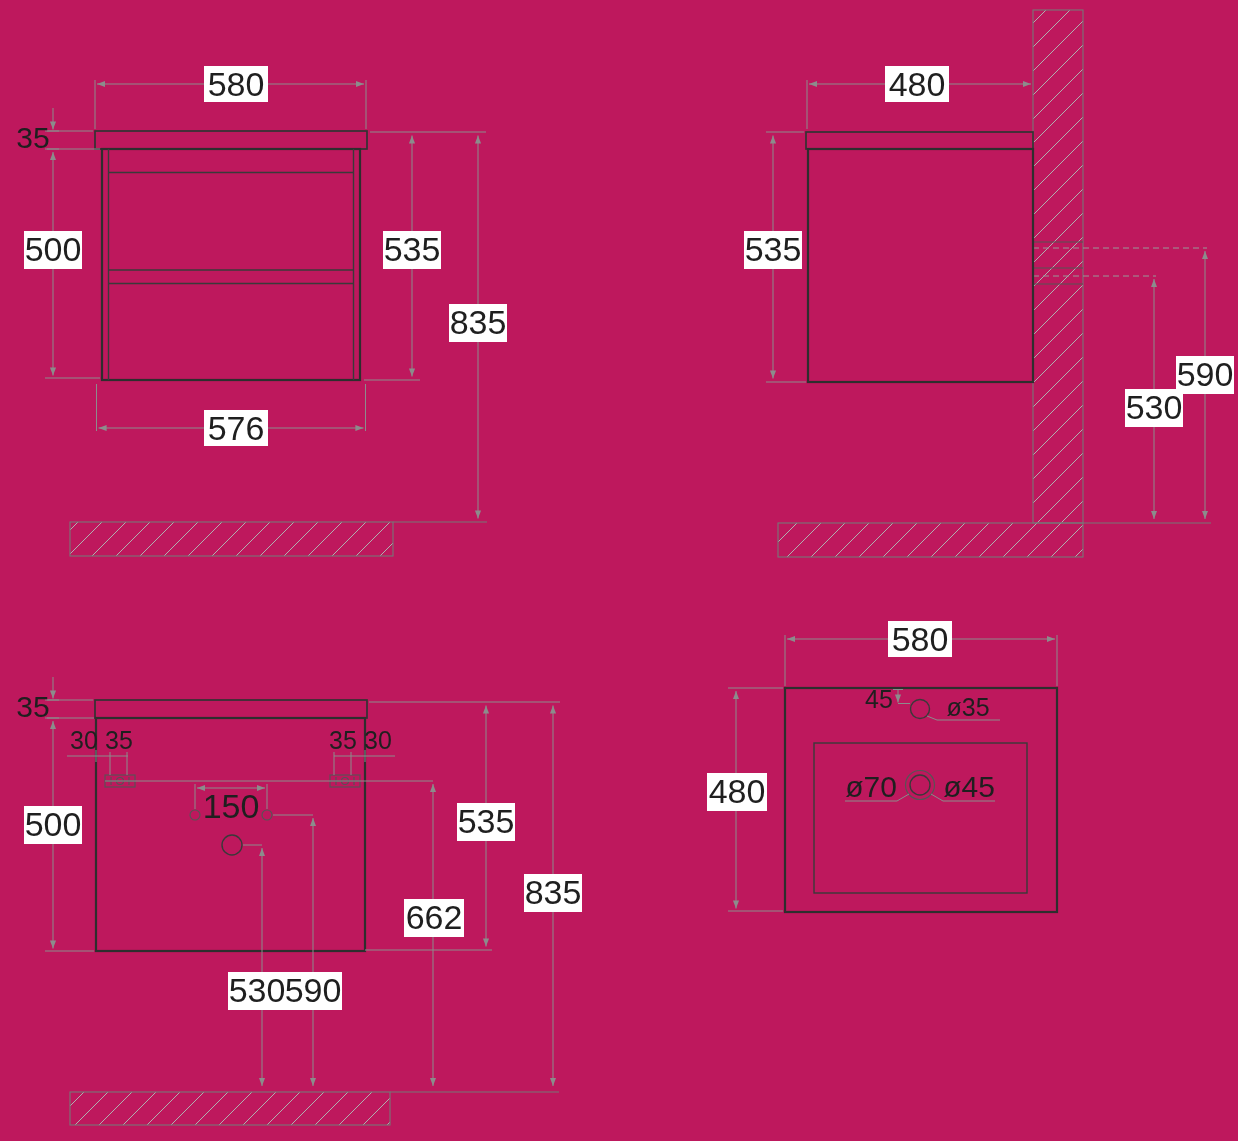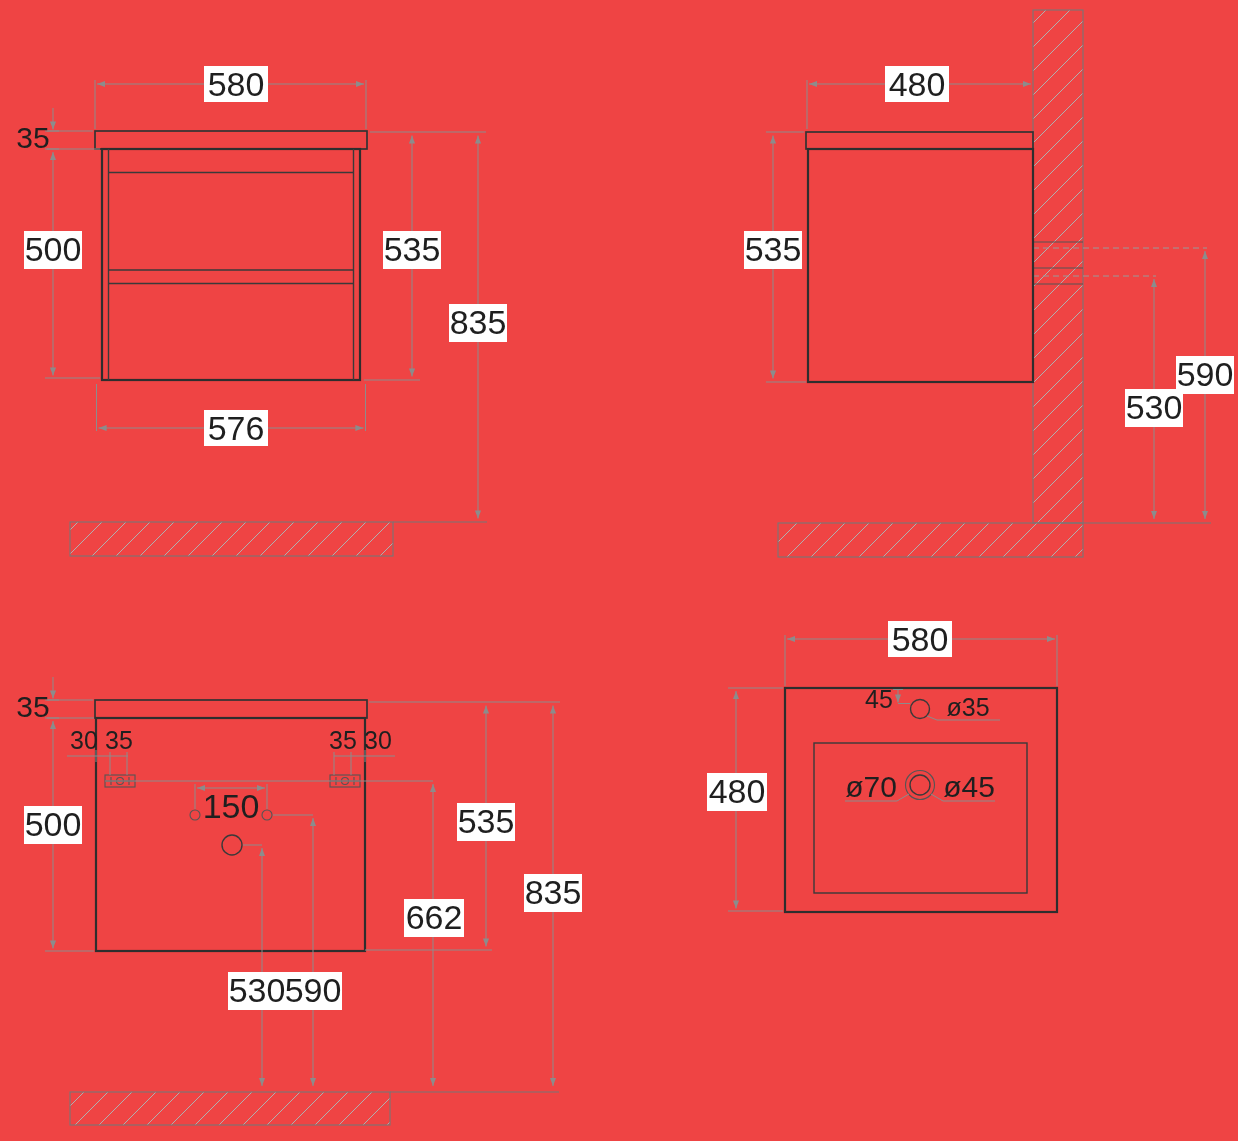--- a/index.html
+++ b/index.html
@@ -1,16 +1,16 @@
 <!DOCTYPE html>
 <html><head>
 <meta charset="utf-8">
 <style>
   html,body{margin:0;padding:0;background:#ffffff;}
-  .stage{width:1238px;height:1141px;position:relative;background:#ef4444;overflow:hidden;}
+  .stage{width:1238px;height:1141px;position:relative;background:#be185d;overflow:hidden;}
   svg{display:block;}
   text{font-family:"Liberation Sans","DejaVu Sans",sans-serif;fill:#1f1f1f;}
   .big{font-size:34px;}
   .mid{font-size:30px;}
   .sm{font-size:25px;}
   .bold{stroke:#2e2e2e;stroke-width:2.2;fill:none;}
   .med{stroke:#333333;stroke-width:1.7;fill:none;}
   .med2{stroke:#3a3a3a;stroke-width:1.4;fill:none;}
   .thin{stroke:#555555;stroke-width:1.1;fill:none;}
   .dim{stroke:#8c8c8c;stroke-width:1;fill:none;}

